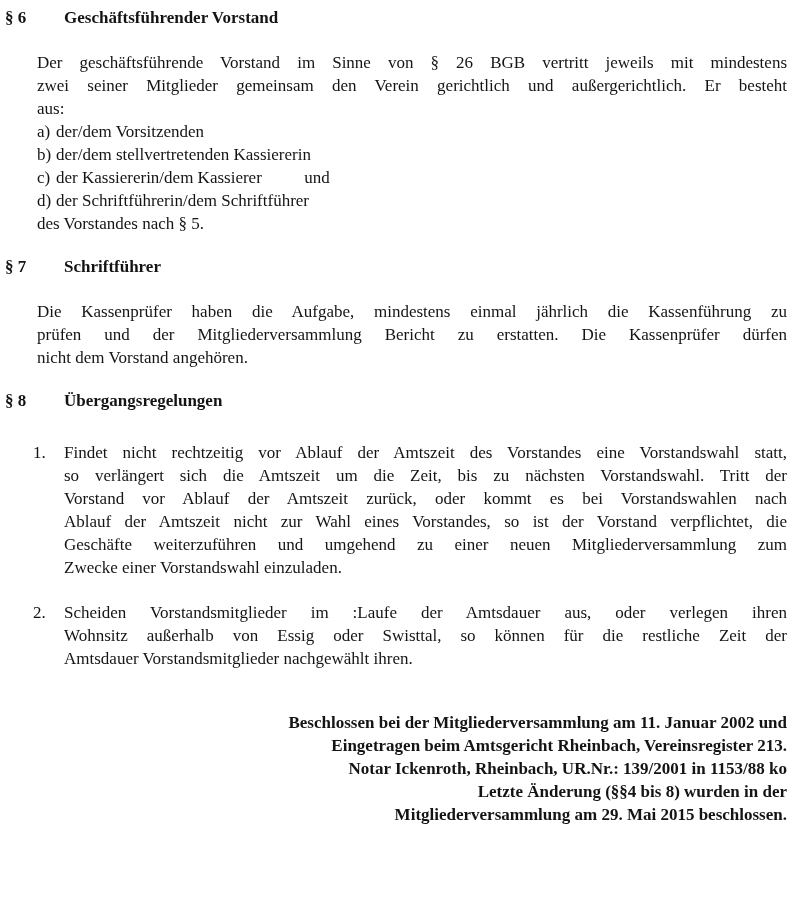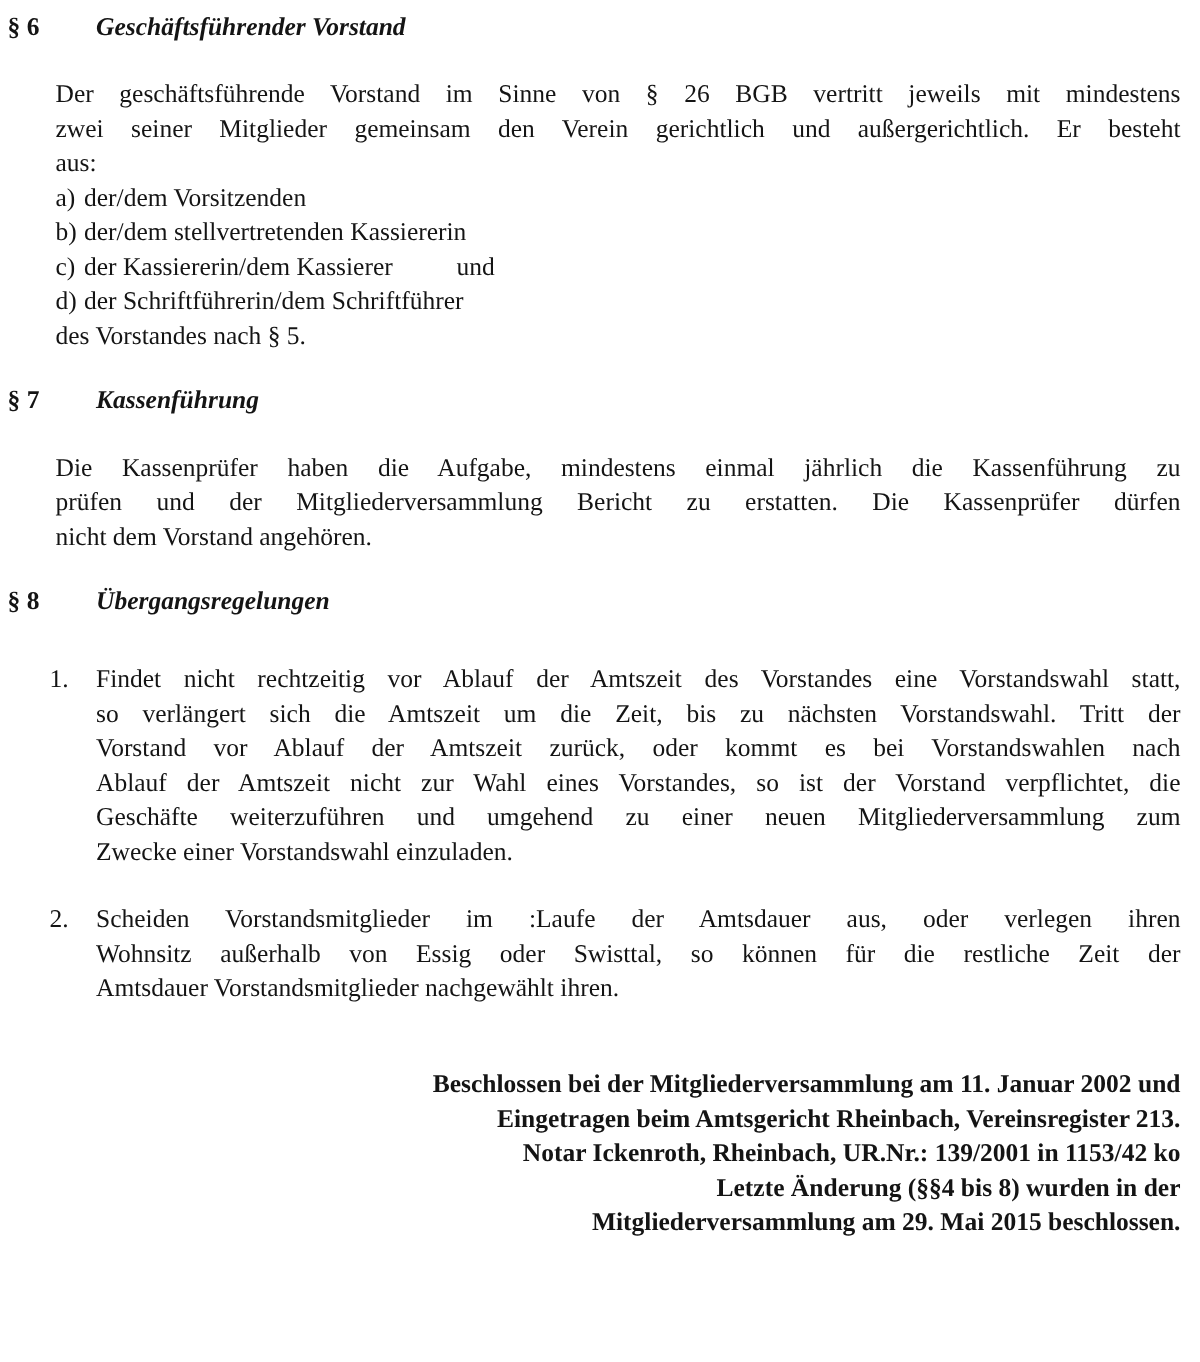--- a/index.html
+++ b/index.html
@@ -13,21 +13,21 @@
     font-family: "Liberation Serif", "DejaVu Serif", serif;
     font-size: 17px;
     line-height: 23px;
     padding-top: 6px;
     overflow: hidden;
   }
   .section { }
   .section + .section { margin-top: 20px; }
   .sec-head { display: flex; font-weight: bold; margin-bottom: 22px; }
   .sec-num { flex: 0 0 64px; width: 64px; box-sizing: border-box; padding-left: 5px; }
-  .sec-title { flex: 1; font-style: italic; }
+  .sec-title { flex: 1; }
   .sec-body { margin-left: 37px; margin-right: 13px; }
   .line { white-space: pre-wrap; }
   .lines-just .line { text-align: justify; text-align-last: justify; }
   .lines-just .line:last-child { text-align: center; text-align-last: left; }
   .abc-item { display: flex; }
   .abc-marker { flex: 0 0 19px; width: 19px; }
   .abc-text { flex: 1; white-space: pre-wrap; }
   .closing-line { }
   .numbered { margin-top: 29px; }
   .num-item { display: flex; margin-left: 33px; margin-right: 13px; }
@@ -75,21 +75,21 @@
           <div class="abc-text">der Schriftführerin/dem Schriftführer</div>
         </div>
       </div>
       <div class="closing-line">des Vorstandes nach § 5.</div>
     </div>
   </div>
 
   <div class="section">
     <div class="sec-head">
       <div class="sec-num">§ 7</div>
-      <div class="sec-title">Kassenführung</div>
+      <div class="sec-title">Schriftführer</div>
     </div>
     <div class="sec-body">
       <div class="lines-just">
           <div class="line">Die Kassenprüfer haben die Aufgabe, mindestens einmal jährlich die Kassenführung zu</div>
           <div class="line">prüfen und der Mitgliederversammlung Bericht zu erstatten. Die Kassenprüfer dürfen</div>
           <div class="line">nicht dem Vorstand angehören.</div>
         </div>
     </div>
   </div>
 
@@ -117,18 +117,18 @@
             <div class="line">Wohnsitz außerhalb von Essig oder Swisttal, so können für die restliche Zeit der</div>
             <div class="line">Amtsdauer Vorstandsmitglieder nachgewählt ihren.</div>
           </div>
       </div>
     </div>
   </div>
 
   <div class="footer">
       <div class="line">Beschlossen bei der Mitgliederversammlung am 11. Januar 2002 und</div>
       <div class="line">Eingetragen beim Amtsgericht Rheinbach, Vereinsregister 213.</div>
-      <div class="line">Notar Ickenroth, Rheinbach, UR.Nr.: 139/2001 in 1153/42 ko</div>
+      <div class="line">Notar Ickenroth, Rheinbach, UR.Nr.: 139/2001 in 1153/88 ko</div>
       <div class="line">Letzte Änderung (§§4 bis 8) wurden in der</div>
       <div class="line">Mitgliederversammlung am 29. Mai 2015 beschlossen.</div>
     </div>
 
 </div>
 
 </body></html>

